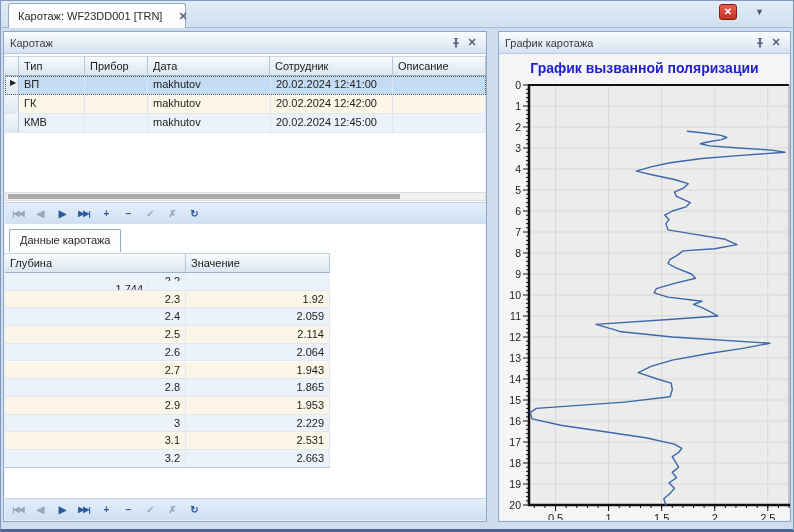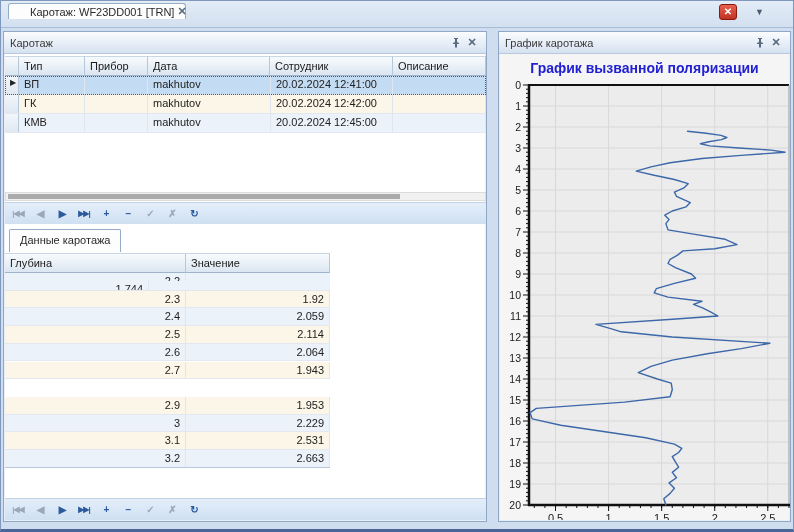--- a/index.html
+++ b/index.html
@@ -2,21 +2,21 @@
 <html><head>
 <meta charset="utf-8">
 <style>
   * { margin:0; padding:0; box-sizing:border-box; }
   html,body { width:794px; height:532px; }
   body { font-family:"Liberation Sans", sans-serif; font-size:11px; color:#222; background:#cfddee; position:relative; overflow:hidden; }
   .window { position:absolute; left:0; top:0; width:794px; height:532px; border:1px solid #7e99bd; border-bottom:3px solid #4a6697; background:#cfddee; }
 
   
   .tabstrip { position:absolute; left:0; top:0; width:100%; height:27px; background:linear-gradient(#e3ecf7,#d2dfef); border-bottom:1px solid #a8bcd6; }
-  .doc-tab { position:absolute; left:7px; top:2px; height:16px; width:178px; background:#fdfdfe; border:1px solid #96abc7; border-bottom:none; border-radius:3px 3px 0 0; display:flex; align-items:center; padding:0 21px; gap:3px; }
+  .doc-tab { position:absolute; left:7px; top:2px; height:25px; width:178px; background:#fdfdfe; border:1px solid #96abc7; border-bottom:none; border-radius:3px 3px 0 0; display:flex; align-items:center; padding:0 9px; gap:16px; }
   .doc-tab .lbl { color:#2a2a2a; white-space:nowrap; }
   .tab-close { color:#5a6a80; font-weight:bold; font-size:11px; cursor:default; }
   .win-close { position:absolute; left:718px; top:3px; width:18px; height:16px; border:1px solid #8b1a0e; border-radius:3px; background:linear-gradient(#e8604f,#c03322); color:#fff; font-size:10px; font-weight:bold; text-align:center; line-height:14px; }
   .win-drop { position:absolute; left:754px; top:6px; color:#4a5a70; font-size:9px; }
 
   
   .panel { position:absolute; background:#fff; border:1px solid #8fa8c8; box-shadow:0 0 0 1px #e8eef7 inset; }
   .panel-header { position:absolute; left:0; top:0; right:0; height:22px; background:linear-gradient(#fafcfe,#d6e2f1); border-bottom:1px solid #b9c9dd; display:flex; align-items:center; padding:0 6px; color:#3a3a3a; }
   .panel-header .spacer { flex:1; }
   .ph-btn { width:16px; height:16px; display:flex; align-items:center; justify-content:center; color:#5a6a80; font-weight:bold; font-size:11px; }
@@ -159,20 +159,24 @@
         <div class="g-cell num" style="width: 181px;">2.5</div>
         <div class="g-cell num" style="width: 144px;">2.114</div>
       </div>
       <div class="grid-row" style="top: 311.8px; height: 17.7px; width: 325px; background: rgb(235, 242, 250);">
         <div class="g-cell num" style="width: 181px;">2.6</div>
         <div class="g-cell num" style="width: 144px;">2.064</div>
       </div>
       <div class="grid-row" style="top: 329.5px; height: 17.7px; width: 325px; background: rgb(251, 246, 231);">
         <div class="g-cell num" style="width: 181px;">2.7</div>
         <div class="g-cell num" style="width: 144px;">1.943</div>
+      </div>
+      <div class="grid-row" style="top: 347.2px; height: 17.7px; width: 325px; background: rgb(235, 242, 250);">
+        <div class="g-cell num" style="width: 181px;">2.8</div>
+        <div class="g-cell num" style="width: 144px;">1.865</div>
       </div>
       <div class="grid-row" style="top: 364.9px; height: 17.7px; width: 325px; background: rgb(251, 246, 231);">
         <div class="g-cell num" style="width: 181px;">2.9</div>
         <div class="g-cell num" style="width: 144px;">1.953</div>
       </div>
       <div class="grid-row" style="top: 382.6px; height: 17.7px; width: 325px; background: rgb(235, 242, 250);">
         <div class="g-cell num" style="width: 181px;">3</div>
         <div class="g-cell num" style="width: 144px;">2.229</div>
       </div>
       <div class="grid-row" style="top: 400.3px; height: 17.7px; width: 325px; background: rgb(251, 246, 231);">

